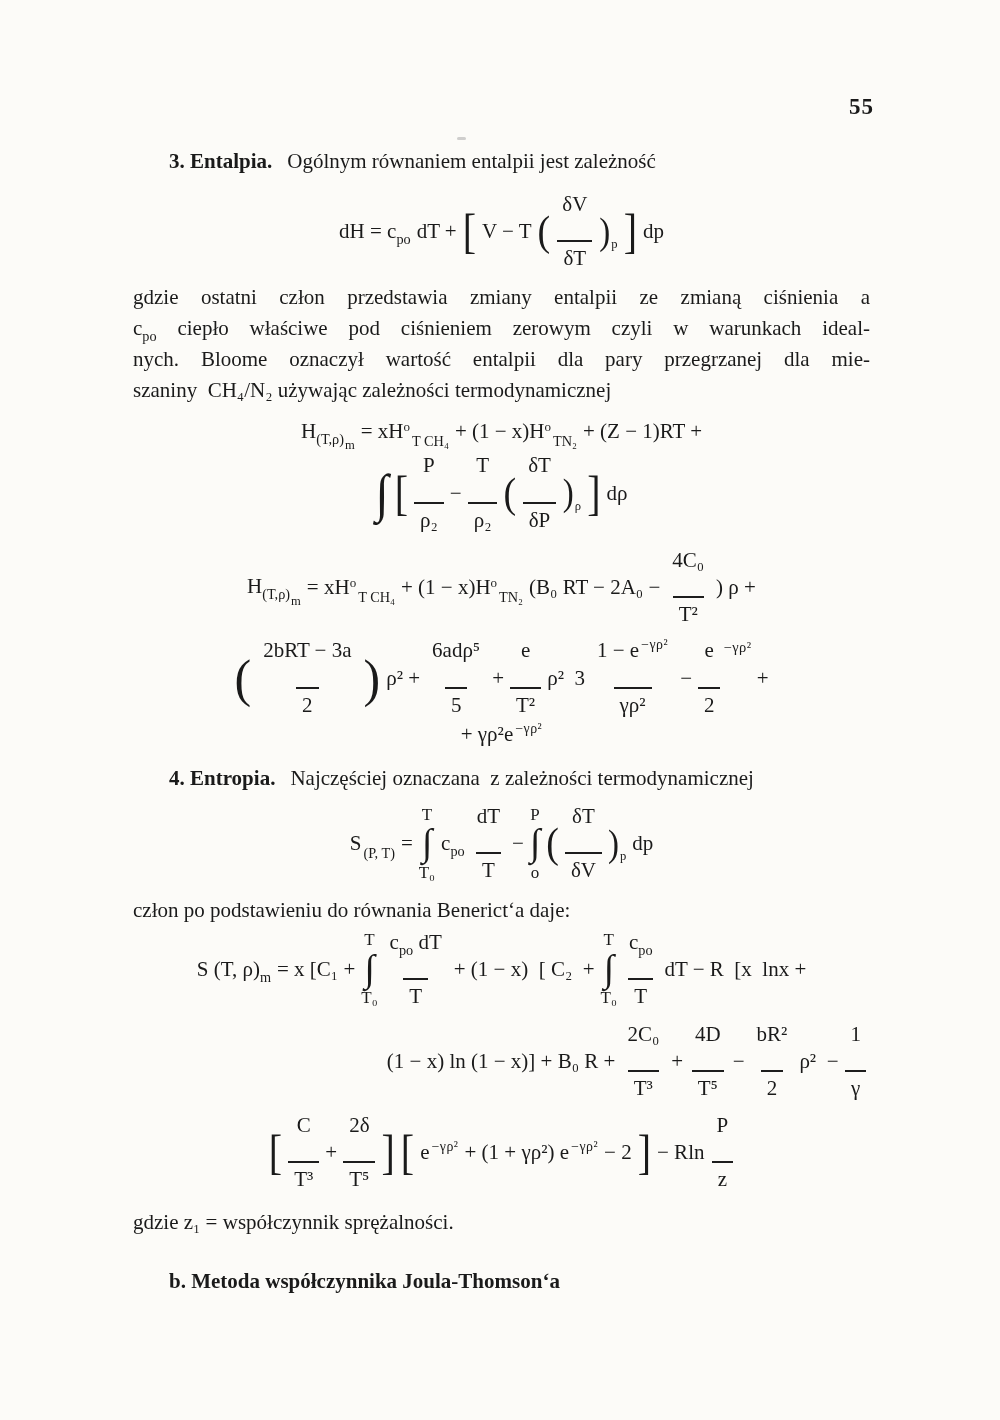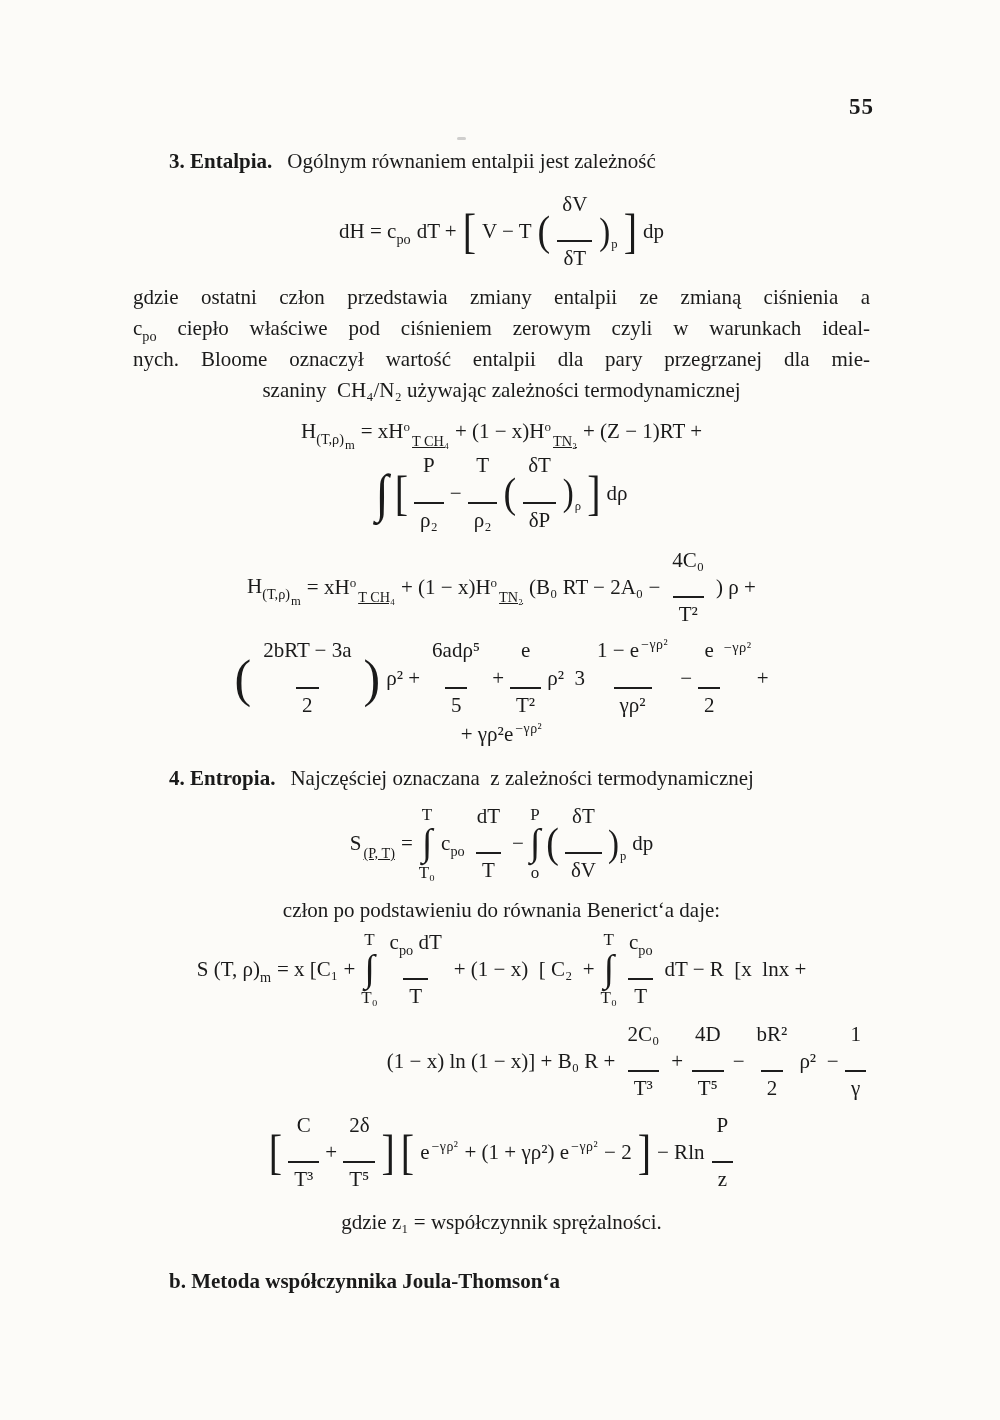--- a/index.html
+++ b/index.html
@@ -14,26 +14,26 @@
   .page-number { position:absolute; top:94px; left:849px; font-size:23px; font-weight:bold; letter-spacing:1px; }
   .artifact { position:absolute; top:137px; left:457px; width:9px; height:3px; background:#aaa; opacity:.55; border-radius:2px; }
   .content { position:absolute; left:133px; top:146px; width:737px; }
 
   .heading { margin:0; line-height:31px; padding-left:36px; }
   .heading .hl { font-weight:bold; }
   .heading .ht { margin-left:15px; }
 
   .para { margin:0; }
   .jline { line-height:31px; text-align:justify; text-align-last:justify; }
-  .jlast { line-height:31px; text-align:center; }
+  .jlast { line-height:31px; text-align:left; }
   .indent1 { text-indent:36px; }
 
   sub { font-size:0.68em; vertical-align:-0.45em; line-height:0; }
   sub.deep { font-size:0.6em; vertical-align:-0.95em; margin-left:1px; }
-  sub.wide { font-size:0.68em; vertical-align:-0.55em; margin-left:2px;text-decoration:underline; }
+  sub.wide { font-size:0.68em; vertical-align:-0.55em; margin-left:2px; }
   sup.o { font-size:0.62em; vertical-align:0.55em; line-height:0; }
   sup.e { font-size:0.66em; vertical-align:0.6em; line-height:0; margin-left:2px; letter-spacing:0.5px; }
 
   .eq { display:flex; align-items:center; justify-content:center; white-space:pre; line-height:1.25; }
   .eq > * { margin:0 3px; flex:none; }
   .tok { display:inline-block; }
 
   .frac { display:inline-flex; flex-direction:column; align-items:center;gap:20px; }
   .frac .num { display:block; padding:1px 6px 3px; text-align:center; }
   .frac .den { display:block; padding:3px 6px 1px; border-top:2px solid #1d1d1d; text-align:center; }

